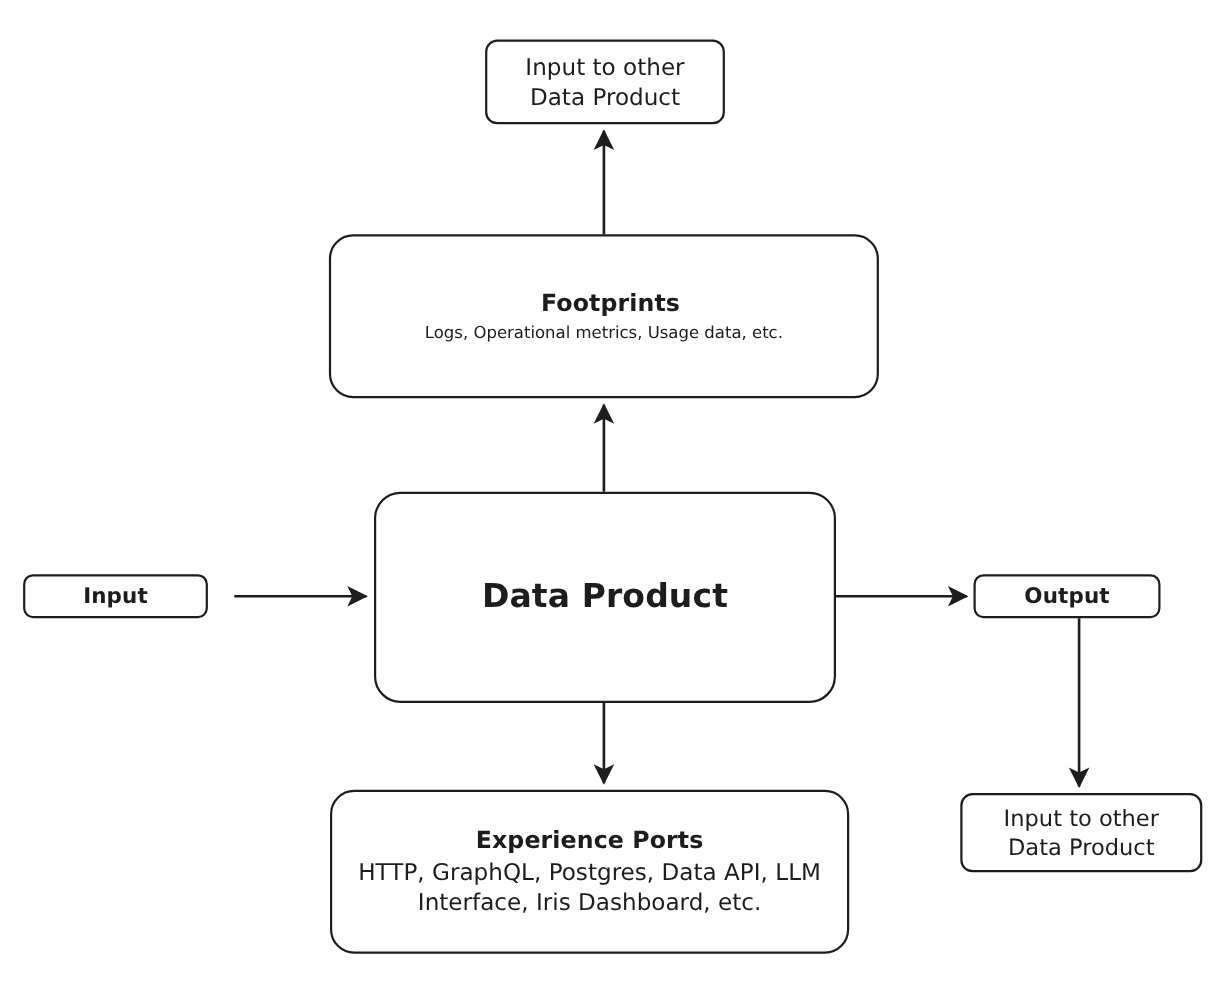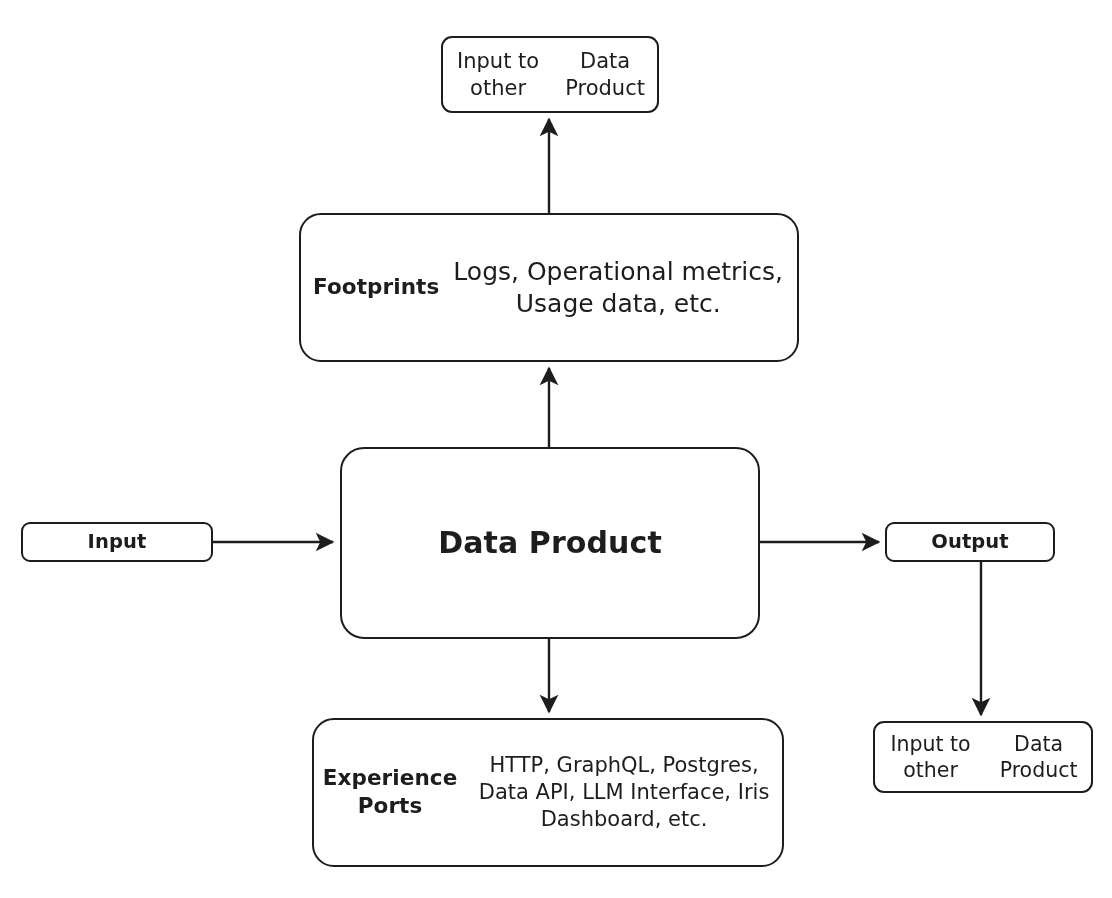--- a/index.html
+++ b/index.html
@@ -31,20 +31,21 @@
     height: 898px;
     pointer-events: none;
   }
 
   .node {
     position: absolute;
     box-sizing: border-box;
     background: #ffffff;
     border: 2.4px solid #1d1d1d;
     display: flex;
+    flex-direction: column;
     align-items: center;
     justify-content: center;
     text-align: center;
     line-height: 1.28;
   }
 
   .node .title {
     font-weight: bold;
     letter-spacing: 0.1px;
   }
@@ -61,41 +62,40 @@
     font-weight: normal;
   }
   #node-input-other-top .line { display: block; }
 
   #node-footprints {
     left: 299px; top: 213px;
     width: 500px; height: 149px;
     border-radius: 22px;
   }
   #node-footprints .title { font-size: 21.5px; margin-bottom: 2px; margin-left: 12px; }
-  #node-footprints .subtitle { font-size: 25px; }
+  #node-footprints .subtitle { font-size: 15px; }
 
   #node-data-product {
     left: 340px; top: 447px;
     width: 420px; height: 192px;
     border-radius: 24px;
   }
   #node-data-product .title { font-size: 30px; }
 
   #node-experience-ports {
     left: 300px; top: 718px;
     width: 472px; height: 149px;
     border-radius: 22px;
-    margin-left: 12px;
   }
   #node-experience-ports .title { font-size: 21.5px; margin-bottom: 2px; }
   #node-experience-ports .subtitle { font-size: 21px; width: 430px; }
 
   #node-input {
     left: 21px; top: 522px;
-    width: 192px; height: 40px;
+    width: 168px; height: 40px;
     border-radius: 9px;
   }
   #node-input .title { font-size: 19.5px; }
 
   #node-output {
     left: 885px; top: 522px;
     width: 170px; height: 40px;
     border-radius: 9px;
   }
   #node-output .title { font-size: 19.5px; }

